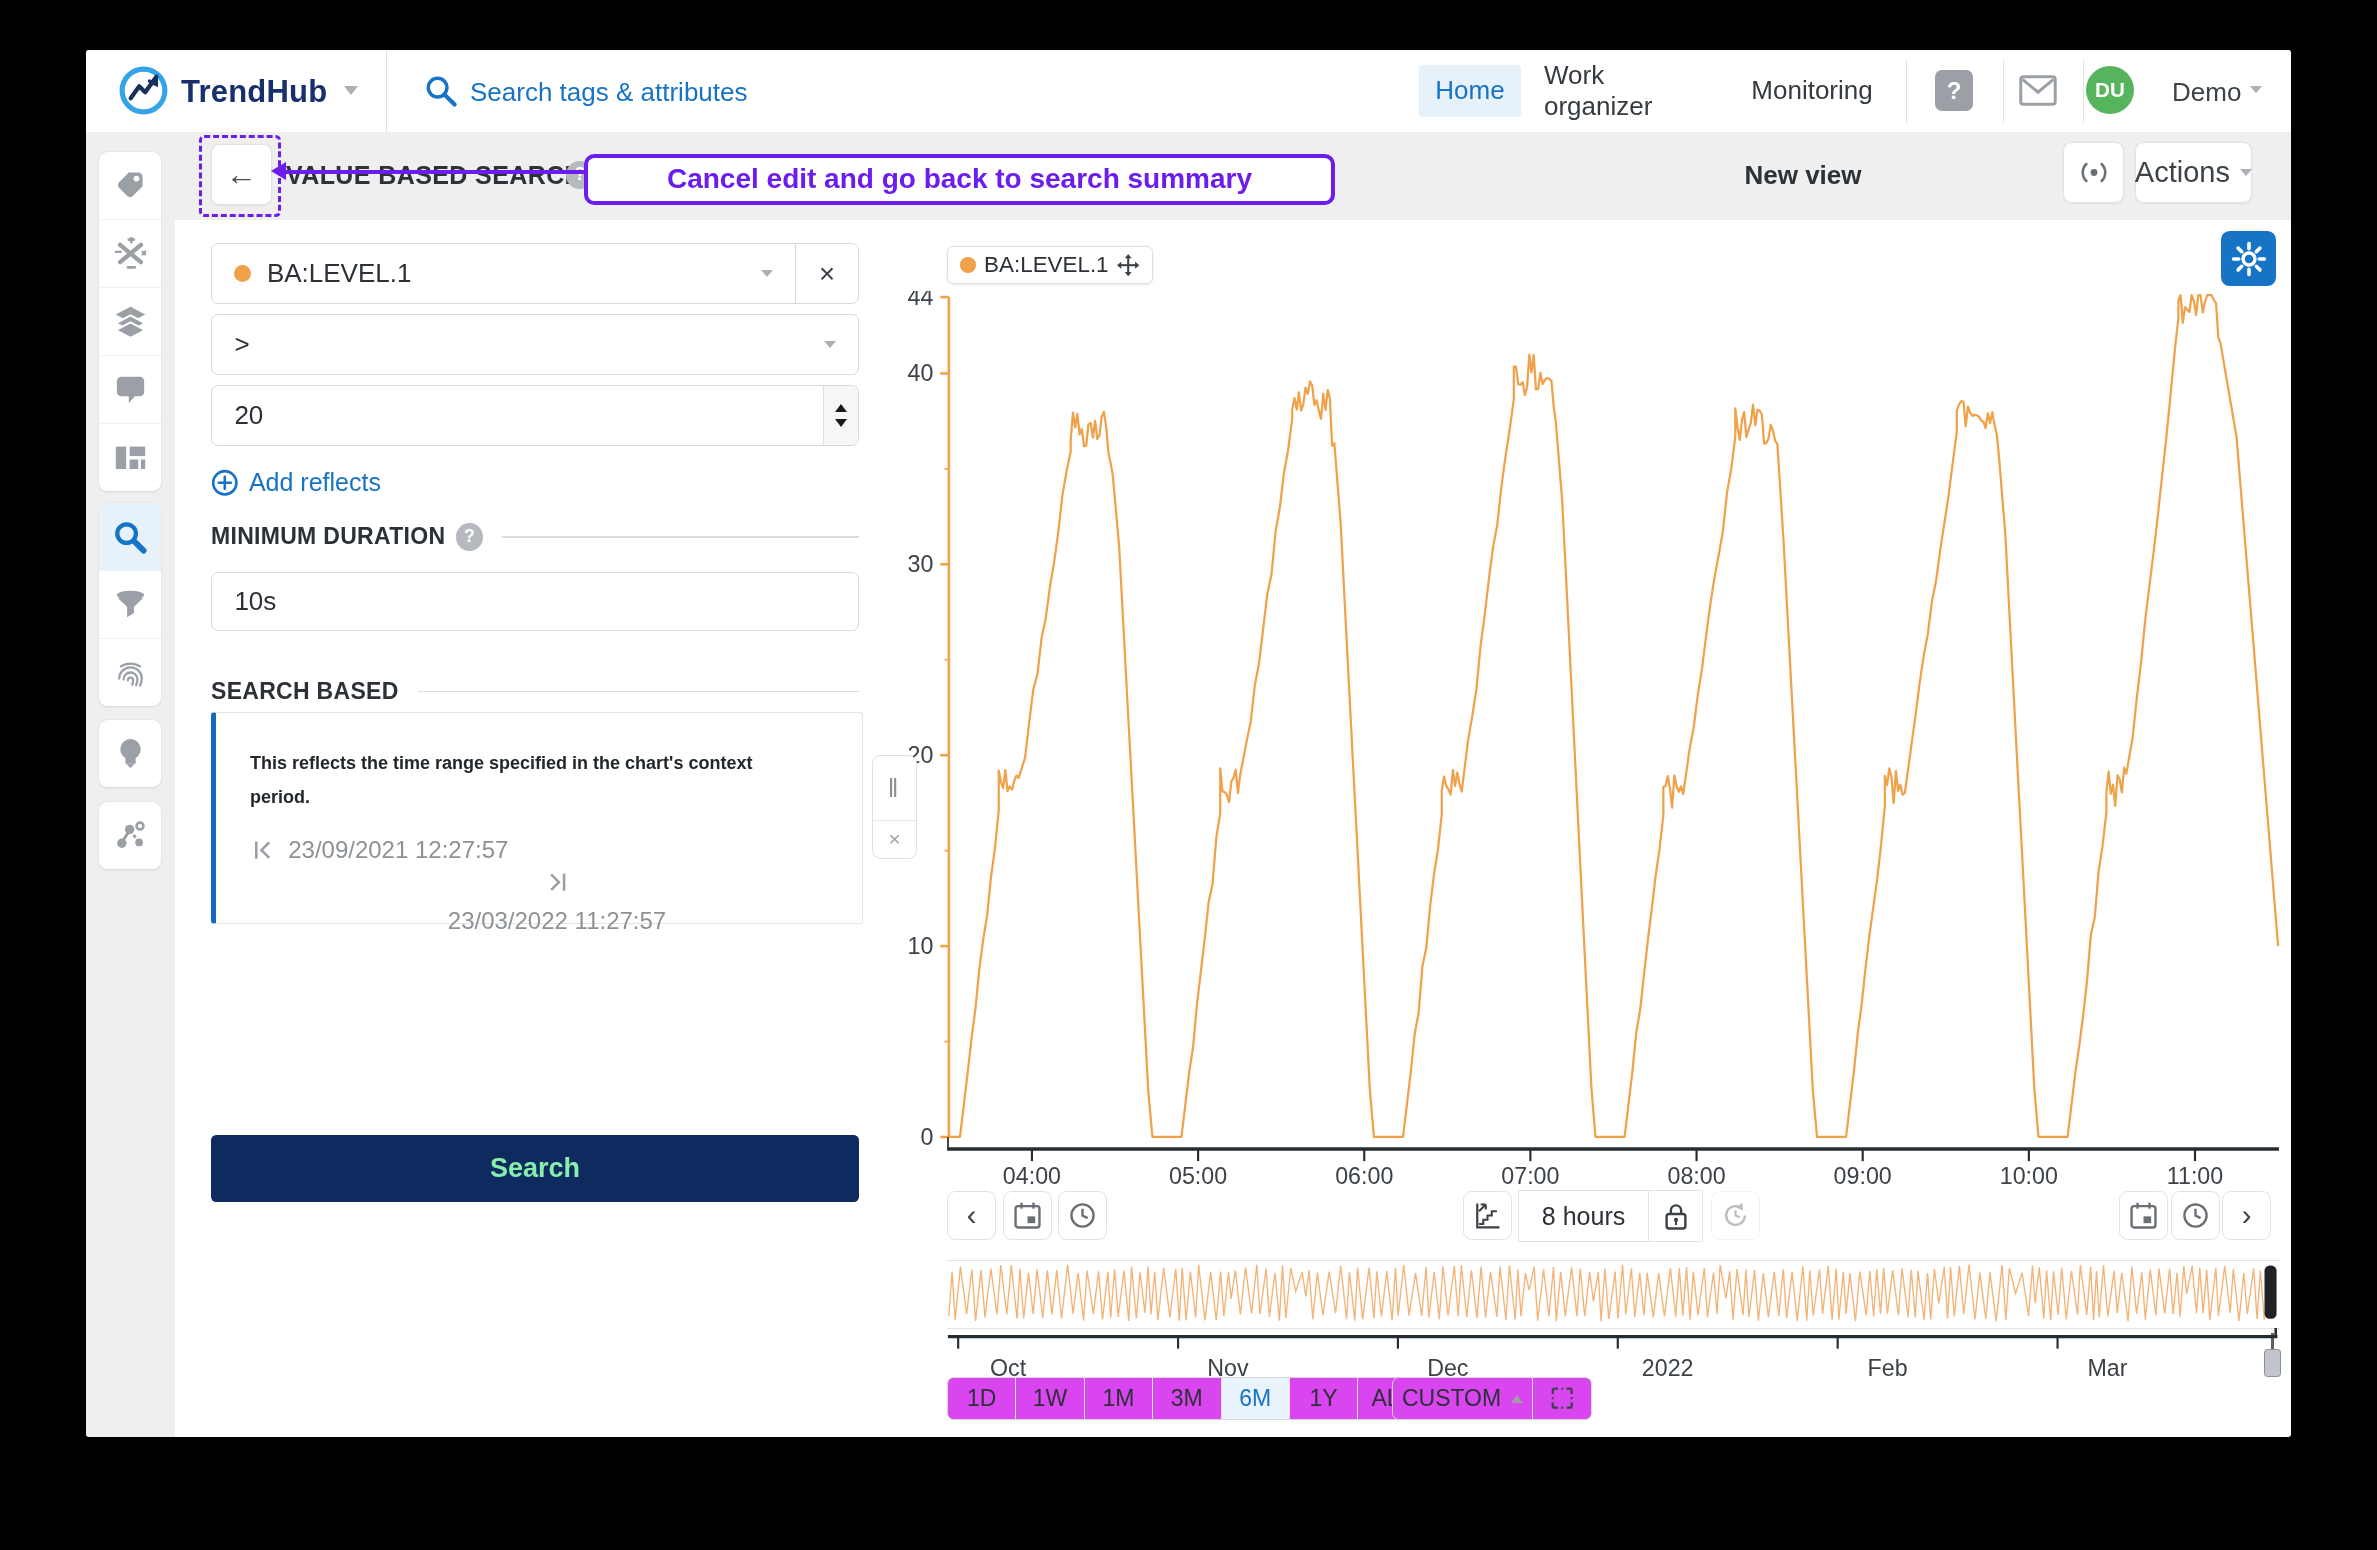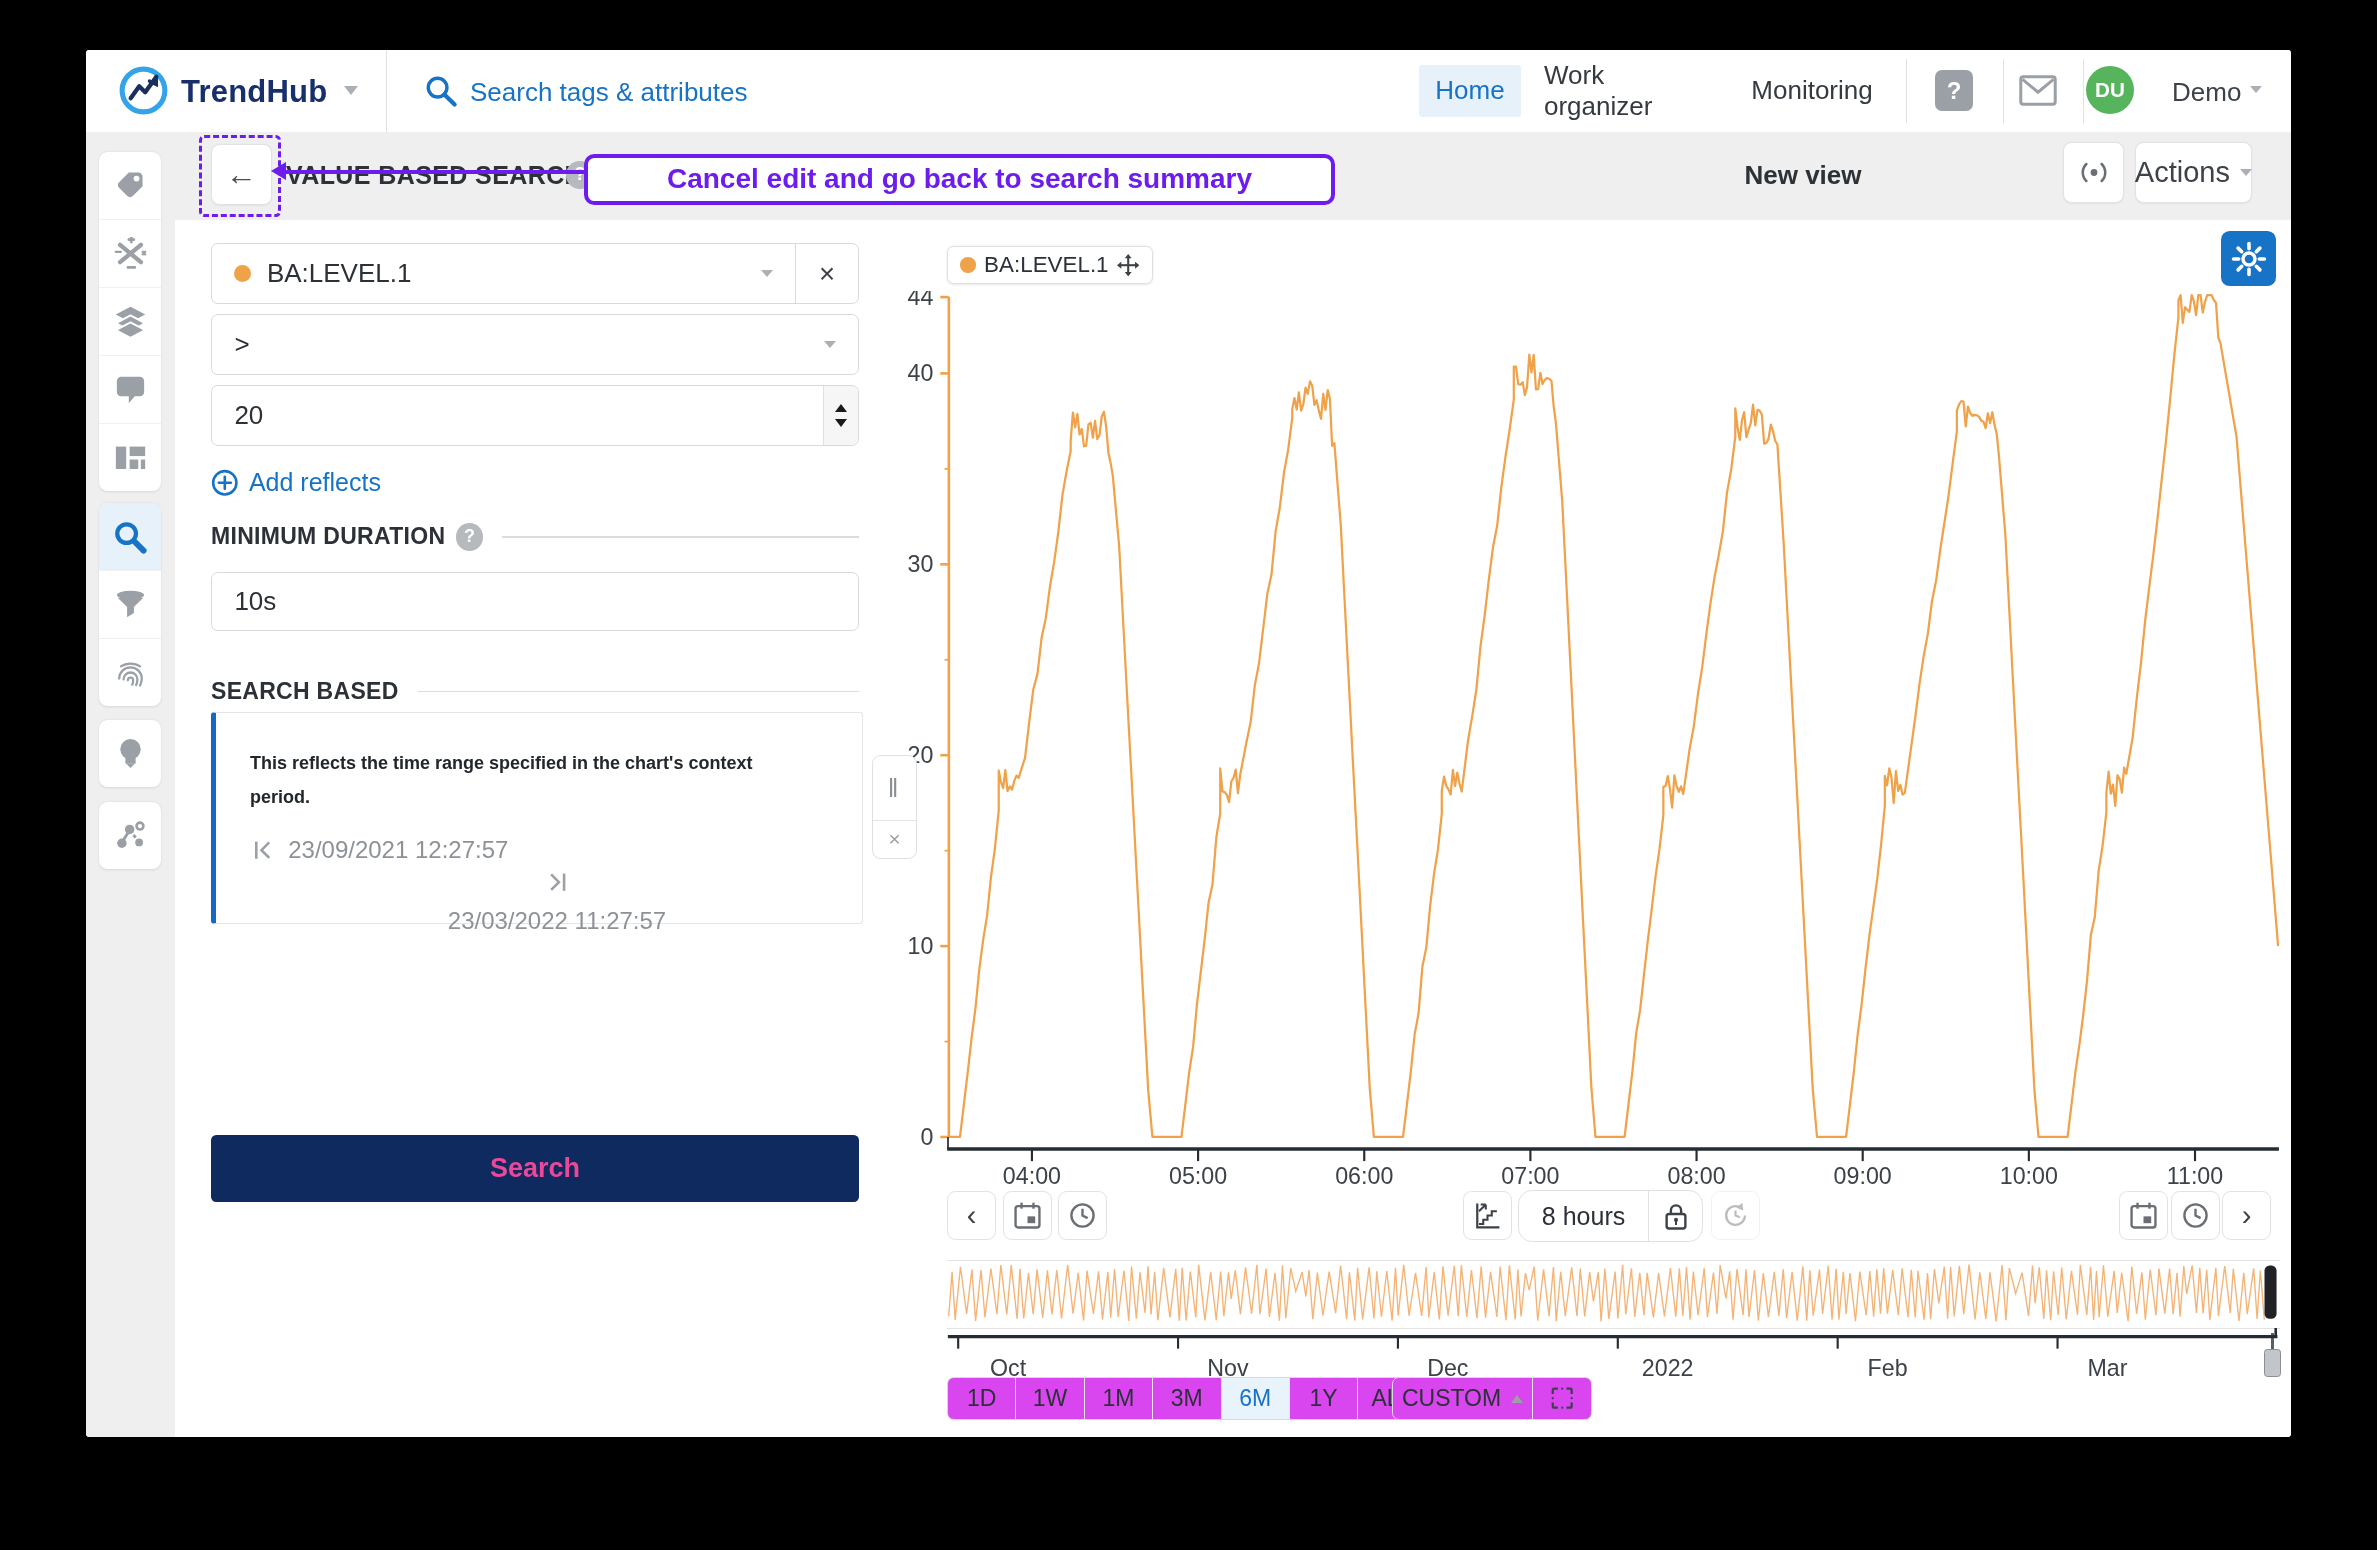--- a/index.html
+++ b/index.html
@@ -41,34 +41,34 @@
   
   #panel{position:absolute;left:89px;top:170px;width:710px;height:1217px;background:#fff;border-right:0.9px solid #e0e0e0;}
   .field{position:absolute;left:36px;width:646px;border:0.9px solid #d9d9d9;border-radius:6.9px;background:#fff;
     display:flex;align-items:center;font-size:26px;color:#2b3137;}
   .seclabel{font-size:23px;font-weight:700;color:#2b3137;letter-spacing:0.3px;white-space:nowrap;}
   .secline{flex:1;height:1.7px;background:#dcdcdc;margin-left:19px;}
   .qcircle{width:27.6px;height:27.6px;border-radius:50%;background:#b6babf;color:#fff;font-size:18px;font-weight:700;
     display:flex;align-items:center;justify-content:center;margin-left:10.3px;}
   #infocard{position:absolute;left:36px;top:662px;width:646px;background:#fff;border:0.9px solid #e5e5e5;border-left:5.2px solid #1668c4;border-radius:3.4px;}
   #searchbtn{position:absolute;left:36px;top:915px;width:648px;height:67px;background:#0e2a5f;border-radius:5.2px;
-    color:#ec4899;font-size:27px;font-weight:700;display:flex;align-items:center;justify-content:center;cursor:pointer;}
+    color:#86efac;font-size:27px;font-weight:700;display:flex;align-items:center;justify-content:center;cursor:pointer;}
   
   #splitter-handle{position:absolute;left:786px;top:705px;width:43px;height:102px;background:#fff;border:0.9px solid #e0e0e0;border-radius:8.6px;z-index:3;}
   
   #chartpanel{position:absolute;left:799px;top:170px;width:1407px;height:1217px;background:#fff;}
   #chip{position:absolute;left:861px;top:196px;height:36px;background:#fff;border:0.9px solid #e0e0e0;border-radius:6.9px;
     box-shadow:0 0.9px 2.6px rgba(0,0,0,.10);display:flex;align-items:center;padding:0 12px;gap:8.6px;font-size:22.4px;color:#2b3137;}
   #gearbtn{position:absolute;left:2135px;top:181px;width:55px;height:55px;background:#1673c5;border-radius:8.6px;
     display:flex;align-items:center;justify-content:center;cursor:pointer;}
   .dot{width:17px;height:17px;border-radius:50%;background:#f0a24a;display:inline-block;}
   
   .tbtn{position:absolute;top:1141px;width:47px;height:47px;background:#fff;border:0.9px solid #e2e2e2;border-radius:8.6px;
     display:flex;align-items:center;justify-content:center;font-size:29px;color:#3c4248;cursor:pointer;}
-  #durgroup{position:absolute;left:1432px;top:1140px;width:183px;height:50px;background:#fff;border:0.9px solid #e2e2e2;border-radius:14px;
+  #durgroup{position:absolute;left:1432px;top:1140px;width:183px;height:50px;background:#fff;border:0.9px solid #e2e2e2;border-radius:2px;
     display:flex;align-items:stretch;}
   
   #overview{position:absolute;left:861px;top:1210px;width:1333px;height:67px;background:#fff;border-top:1.7px solid #e3e3e3;border-bottom:1.7px solid #e3e3e3;}
   
   .pgroup{position:absolute;top:1327px;height:41px;display:flex;background:#d946ef;border:0.9px solid #d9d9d9;border-radius:6.9px;overflow:hidden;}
   .pbtn{min-width:57px;padding:0 5.2px;display:flex;align-items:center;justify-content:center;font-size:23px;color:#2b3137;
     border-right:0.9px solid #e3e3e3;cursor:pointer;}
   .pbtn:last-child{border-right:none;}
   .pbtn.active{background:#e9f3fb;color:#1673c5;}
   text{font-family:"Liberation Sans",sans-serif;}

